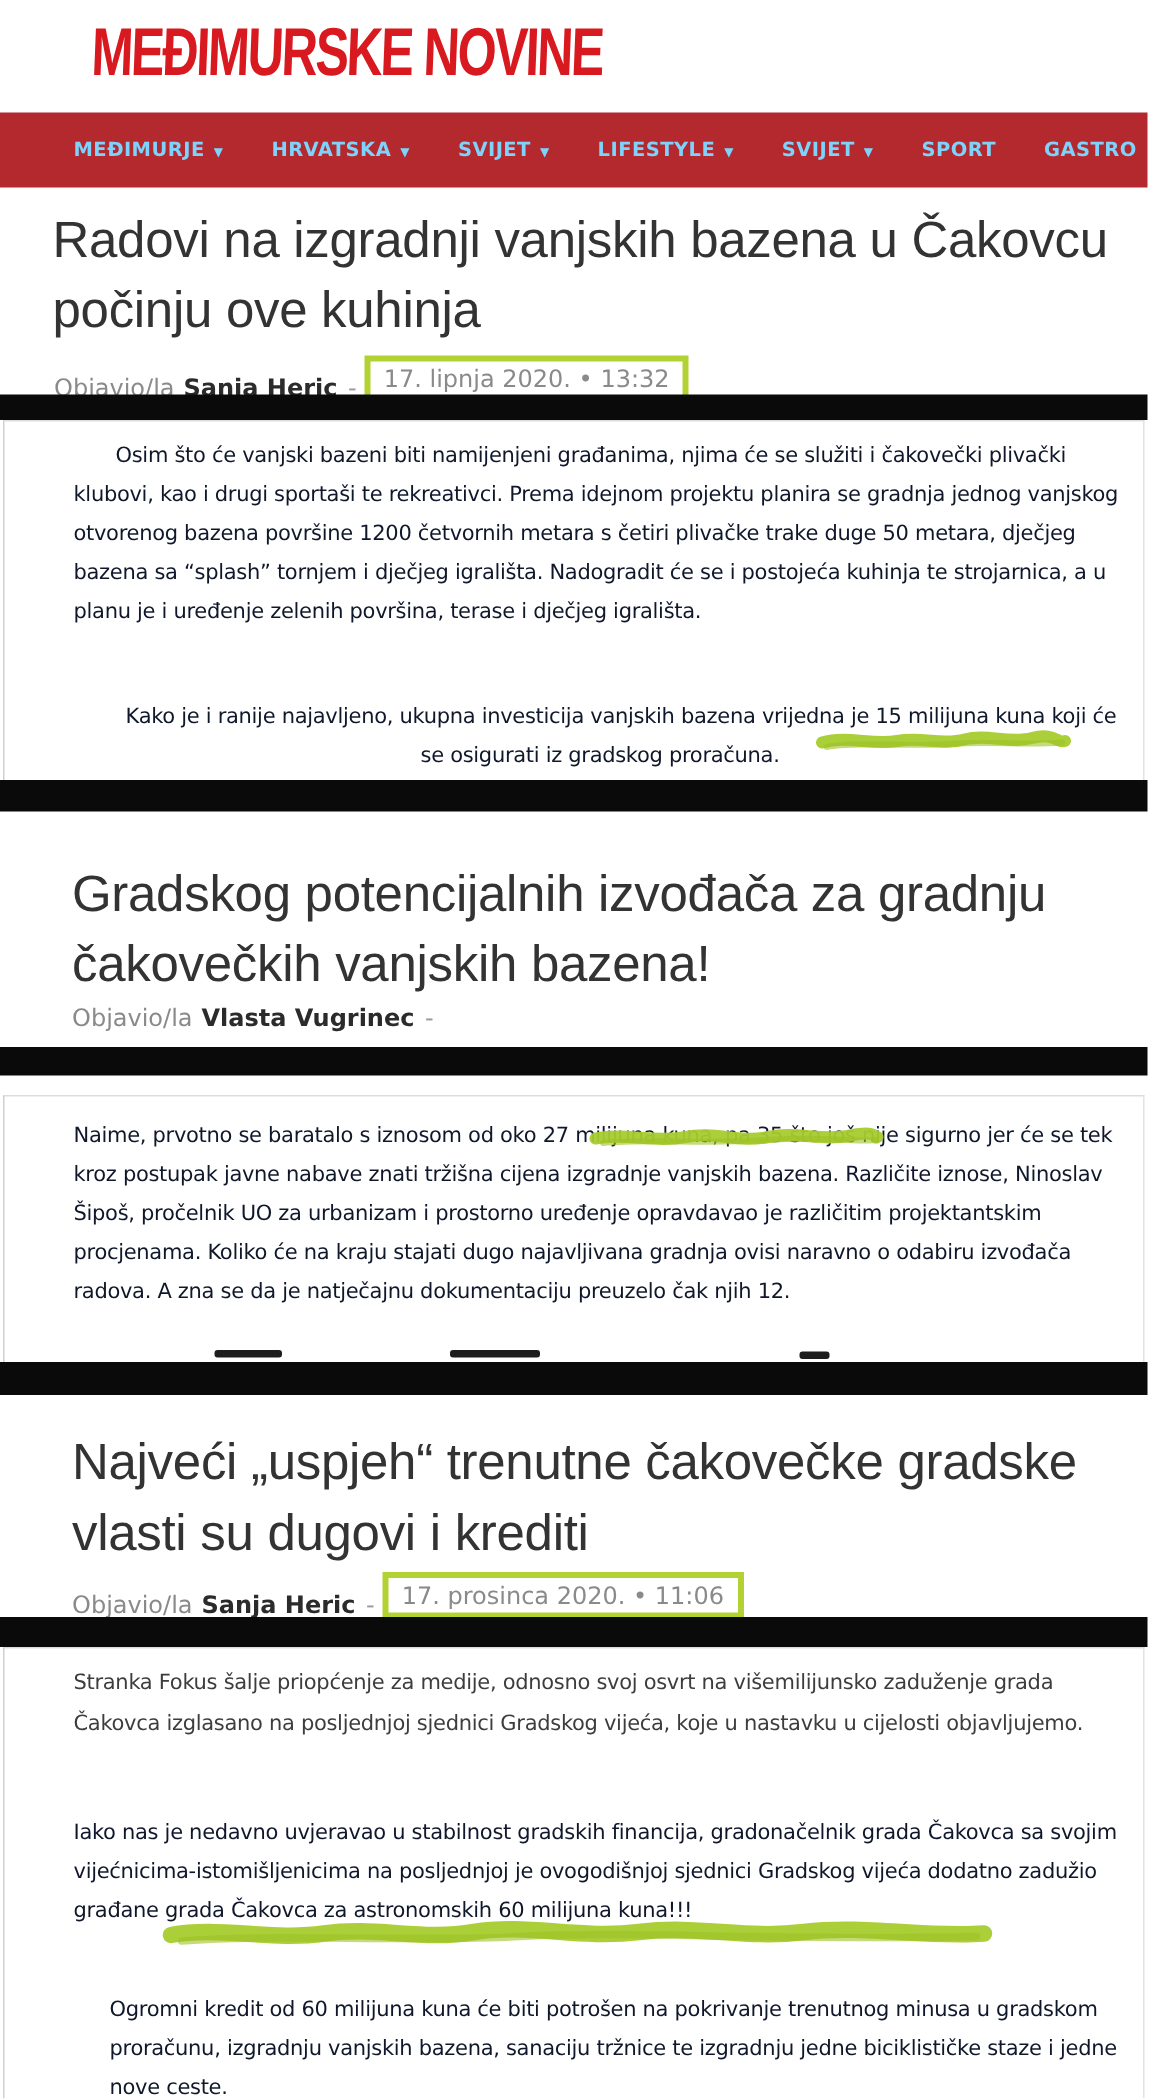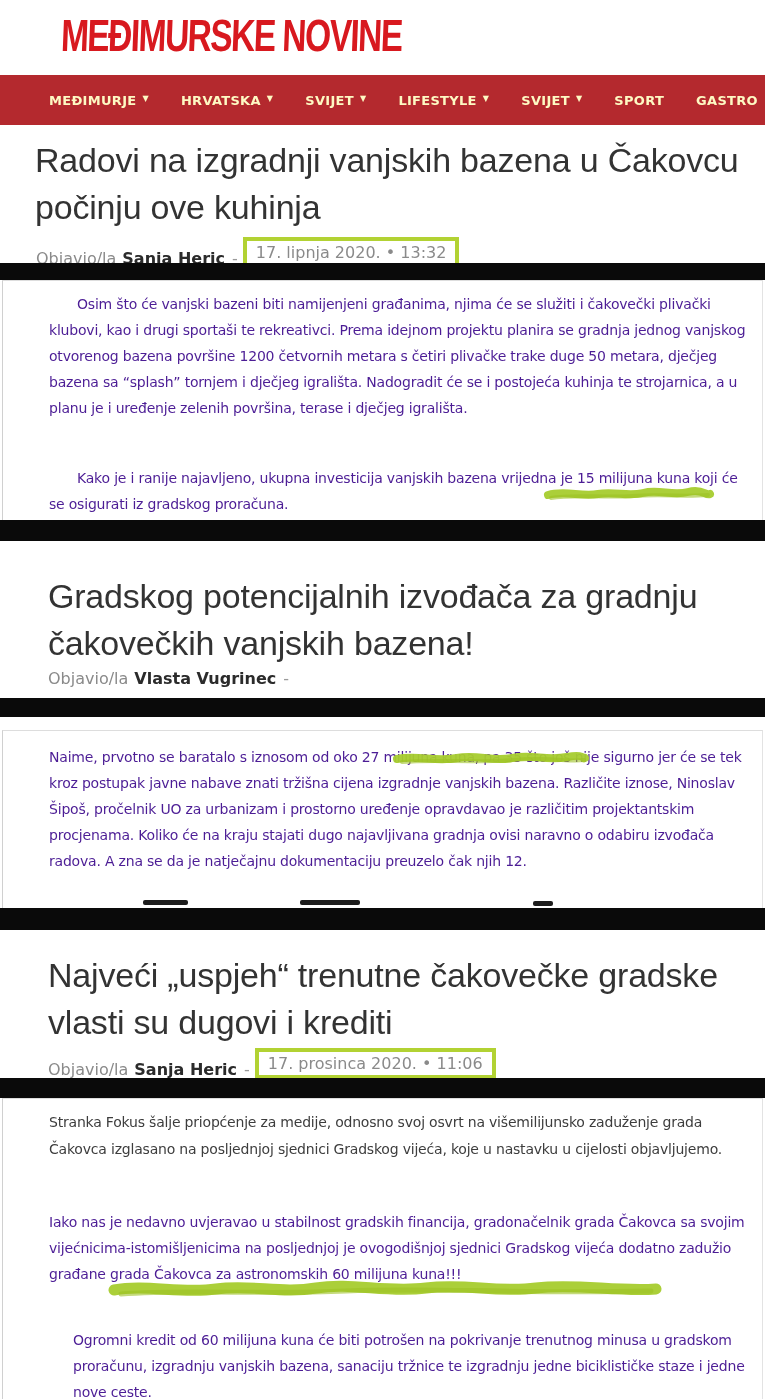--- a/index.html
+++ b/index.html
@@ -9,42 +9,42 @@
   
   .logo { position:absolute; top:10px; left:62px; color:#d8191f;
           font-family:"Liberation Sans",sans-serif; font-weight:700; font-size:43px;
           letter-spacing:-2px; transform:scaleX(0.78) scaleY(1.05) skewX(-3deg);
           transform-origin:left top; white-space:nowrap; }
 
   
   .navbar { position:absolute; top:75px; left:0; width:765px; height:50px;
             background:#b4292e; display:flex; align-items:center; padding-left:33px;
             overflow:hidden; }
-  .nav-item { color:#fef9c3; font-size:13px; font-weight:700; letter-spacing:.3px;
-              padding:0 16px; white-space:nowrap; display:flex; cursor:pointer; }
+  .nav-item { color:#7dd3fc; font-size:13px; font-weight:700; letter-spacing:.3px;
+              padding:0 16px; white-space:nowrap; display:flex; align-items:center; cursor:pointer; }
   .caret { font-size:8px; margin-left:6px; position:relative; top:1px; }
 
   
   .headline { position:absolute; color:#333; font-family:"Liberation Sans",sans-serif;
               font-size:34px; font-weight:400; line-height:47px; letter-spacing:-.2px; }
 
   
   .byline { position:absolute; display:flex; align-items:flex-end; font-size:16px; color:#8a8a8a; }
   .byline .author { color:#2b2b2b; font-weight:700; margin:0 7px 0 6px; }
   .byline .sep { margin-right:5px; color:#9a9a9a; }
   .date-box { border:4px solid #b2d233; padding:2px 9px; color:#8a8a8a; white-space:nowrap; }
 
   
   .black-bar { position:absolute; left:0; width:765px; background:#0a0a0a; }
 
   
   .text-block { position:absolute; left:2px; width:761px; background:#fff;
                 border-left:1px solid #d0d0d0; border-right:1px solid #e3e3e3;
                 border-top:1px solid #ddd; }
-  .para { position:absolute; left:46px; width:702px; color:#4c1d95;
+  .para { position:absolute; left:46px; width:702px; color:#0f172a;
           font-size:14px; line-height:26px; letter-spacing:-.2px; }
   .para.indent { text-indent:28px; }
   .para.bold { font-weight:400; color:#3d3d3d; line-height:27px; }
 
   .scribble { position:absolute; pointer-events:none; }
   .remnant { position:absolute; background:#1d1d1d; height:5px; border-radius:2px; }
 </style>
 </head>
 <body>
 
@@ -88,21 +88,21 @@
     <span>Objavio/la</span>
     <span class="author">Sanja Heric</span>
     <span class="sep">-</span>
     <span class="date-box">17. lipnja 2020. • 13:32</span>
   </div>
 
   <div class="black-bar" style="top:263px; height:17px;"></div>
 
   <div class="text-block" style="top:280px; height:240px;">
     <div class="para indent" style="top:10px;">Osim što će vanjski bazeni biti namijenjeni građanima, njima će se služiti i čakovečki plivački klubovi, kao i drugi sportaši te rekreativci.  Prema idejnom projektu planira se gradnja jednog vanjskog otvorenog bazena površine 1200 četvornih metara s četiri plivačke trake duge 50 metara, dječjeg bazena sa “splash” tornjem i dječjeg igrališta. Nadogradit će se i postojeća kuhinja te strojarnica, a u planu je i uređenje zelenih površina, terase i dječjeg igrališta.</div>
-    <div class="para indent" style="top:184px;">Kako je i ranije najavljeno, ukupna investicija vanjskih bazena vrijedna je 15 milijuna kuna koji će se osigurati iz gradskog proračuna.</div>
+    <div class="para indent" style="top:184px;text-align:center;">Kako je i ranije najavljeno, ukupna investicija vanjskih bazena vrijedna je 15 milijuna kuna koji će se osigurati iz gradskog proračuna.</div>
   </div>
 
   <svg class="scribble" style="top:486px; left:543px;" width="172" height="16" viewBox="0 0 172 16">
     <path d="M5 9 C 22 4, 38 11, 55 8 S 85 11, 100 7 S 130 10, 145 6 S 162 10, 167 8" stroke="#a6cc2e" stroke-width="8" fill="none" stroke-linecap="round" opacity="0.95"></path>
     <path d="M8 12 C 30 8, 60 12, 90 10 S 140 11, 165 9" stroke="#9cc224" stroke-width="4" fill="none" stroke-linecap="round" opacity="0.6"></path>
   </svg>
 
   <div class="black-bar" style="top:520px; height:21px;"></div>
 
   <h1 class="headline" style="top:573px; left:48px; width:700px;">Gradskog potencijalnih izvođača za gradnju čakovečkih vanjskih bazena!</h1>

